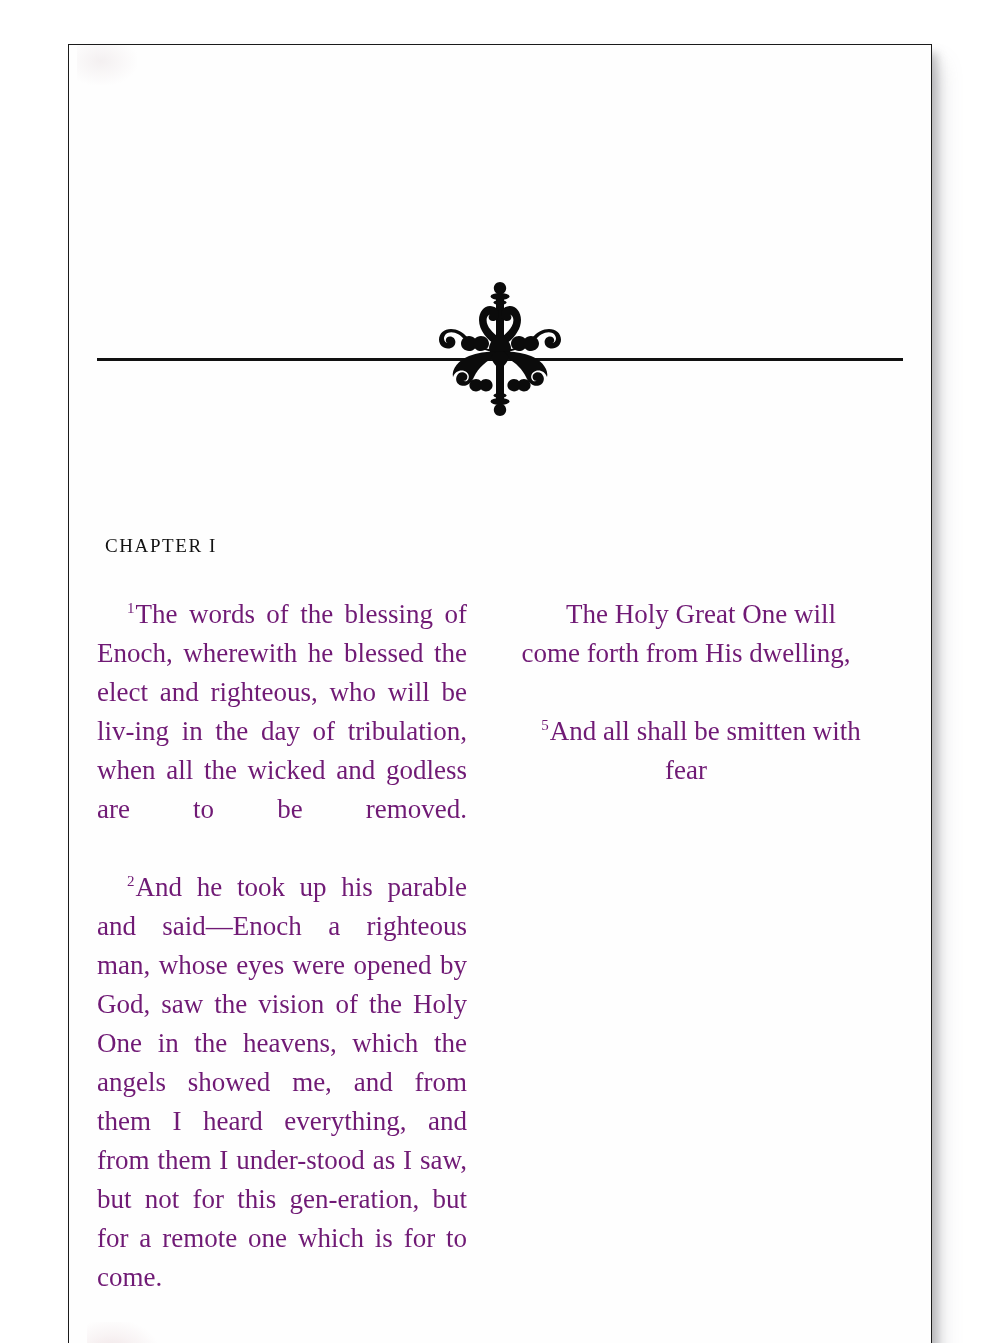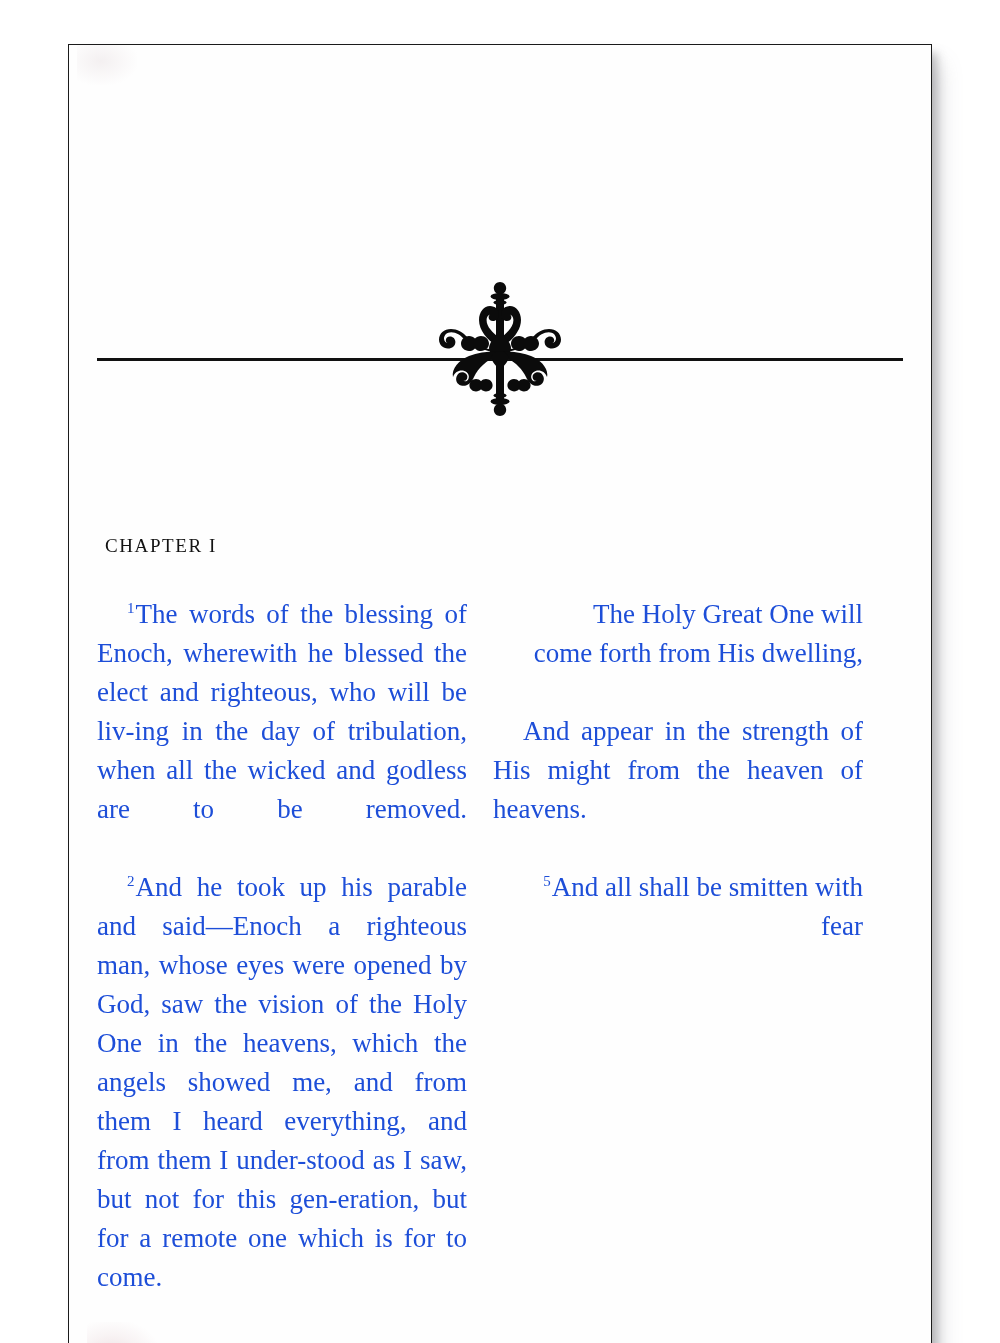--- a/index.html
+++ b/index.html
@@ -112,29 +112,29 @@
   }
   .column {
     width: 370px;
     flex: 0 0 370px;
   }
 
   p.verse {
     margin: 0;
     font-size: 27px;
     line-height: 39px;
-    color: #1d4ed8;
+    color: #701a75;
     text-align: justify;
     text-indent: 30px;
     hyphens: manual;
     font-family: "Liberation Serif", "DejaVu Serif", serif;
   }
   p.verse.poetic {
     text-indent: 30px;
-    text-align: right;
+    text-align: center;
     margin-left: 16px;
   }
   p.verse.poetic-wrap {
     text-indent: 30px;
     text-align: justify;
   }
 
   sup.vnum {
     font-size: 15px;
     vertical-align: super;
@@ -284,23 +284,20 @@
 
       <div class="column">
 
 
         <p class="verse poetic">
           <span>The Holy Great One will come forth from His dwelling,</span>
         </p>
 
 
 
-        <p class="verse poetic-wrap">
-          <span>And appear in the strength of His might from the heaven of heavens.</span>
-        </p>
 
         <p class="verse poetic">
           <sup class="vnum">5</sup><span>And all shall be smitten with fear</span>
         </p>
 
       </div>
     </div>
   </div>
 </div>
 

